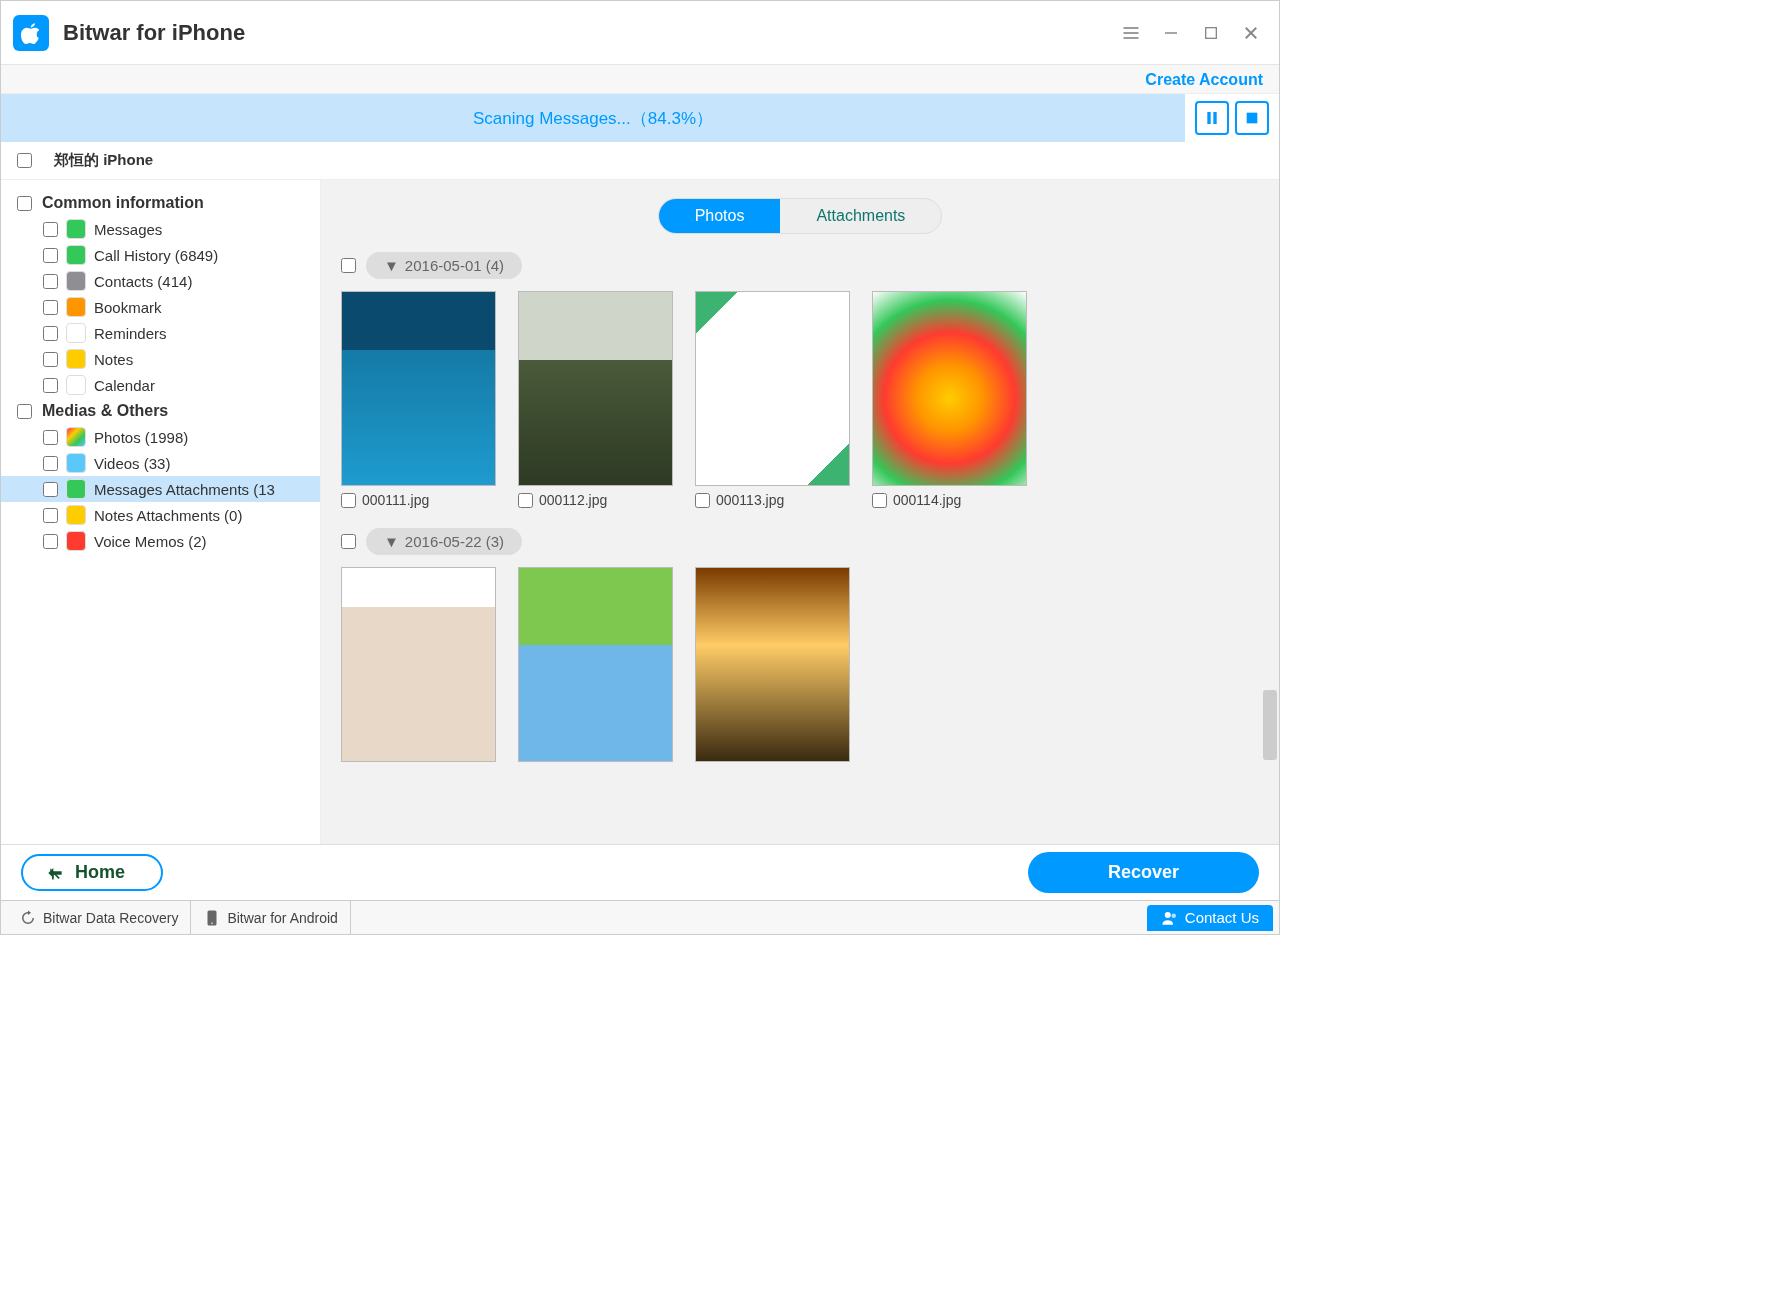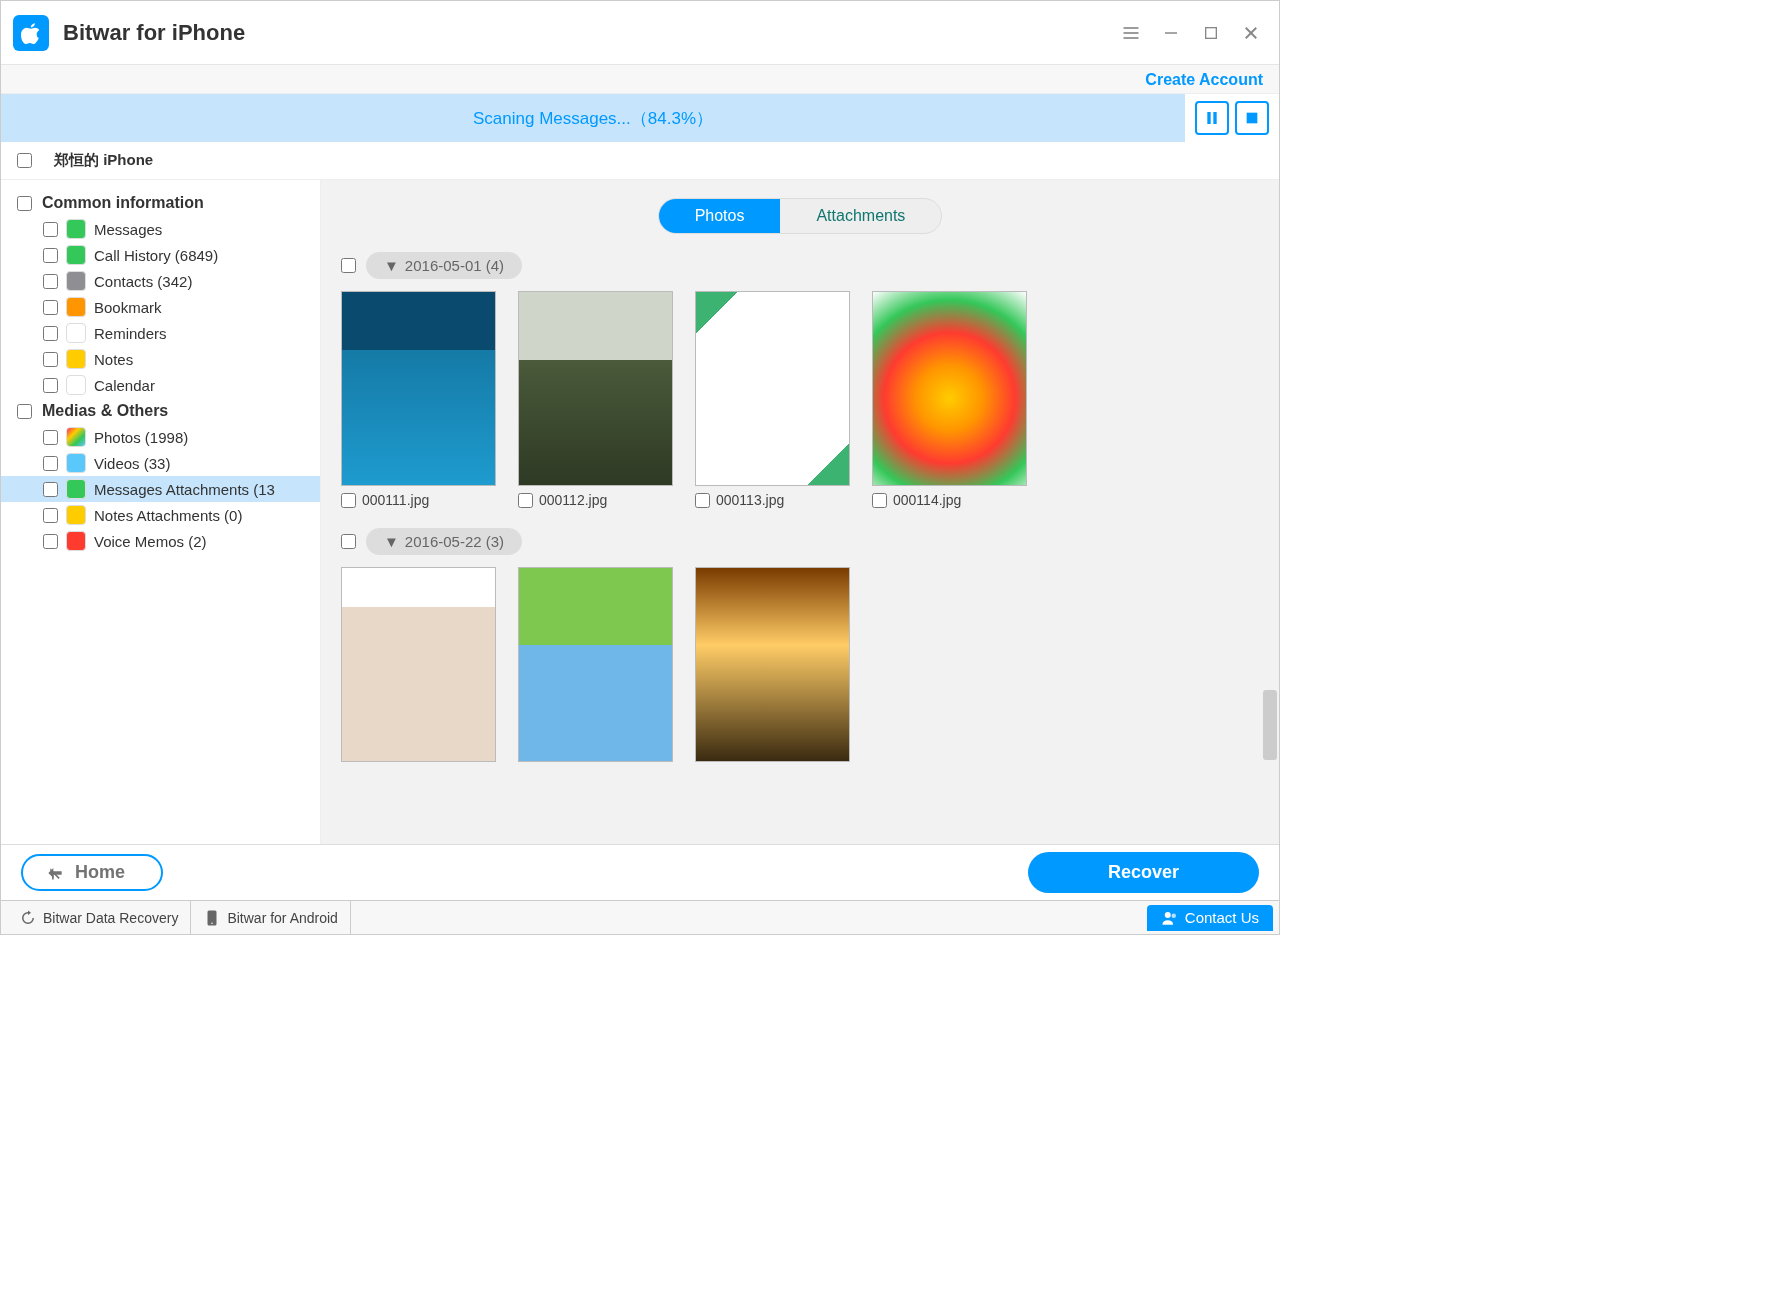--- a/index.html
+++ b/index.html
@@ -220,21 +220,21 @@
 
 .bottombar {
   height: 56px;
   border-top: 1px solid #ddd;
   display: flex; align-items: center;
   padding: 0 20px;
   gap: 16px;
 }
 .home-btn {
   border: 2px solid #0099ff;
-  color: #737373;
+  color: #14532d;
   border-radius: 24px;
   padding: 6px 36px 6px 22px;
   font-size: 18px; font-weight: 600;
   display: flex; align-items: center; gap: 10px;
   cursor: pointer;
   background: #fff;
 }
 .recover-btn {
   background: #0099ff; color: #fff;
   border-radius: 24px;
@@ -353,21 +353,21 @@
         <span class="tree-label">Messages</span>
       </div>
       <div class="tree-item">
         <input type="checkbox" style="">
         <div class="tree-icon" style="background: rgb(52, 199, 89); border: 1px solid rgb(221, 221, 221);"></div>
         <span class="tree-label">Call History (6849)</span>
       </div>
       <div class="tree-item">
         <input type="checkbox" style="">
         <div class="tree-icon" style="background: rgb(142, 142, 147); border: 1px solid rgb(221, 221, 221);"></div>
-        <span class="tree-label">Contacts (342)</span>
+        <span class="tree-label">Contacts (414)</span>
       </div>
       <div class="tree-item">
         <input type="checkbox" style="">
         <div class="tree-icon" style="background: rgb(255, 149, 0); border: 1px solid rgb(221, 221, 221);"></div>
         <span class="tree-label">Bookmark</span>
       </div>
       <div class="tree-item">
         <input type="checkbox" style="">
         <div class="tree-icon" style="background: rgb(255, 255, 255); border: 1px solid rgb(221, 221, 221);"></div>
         <span class="tree-label">Reminders</span>

